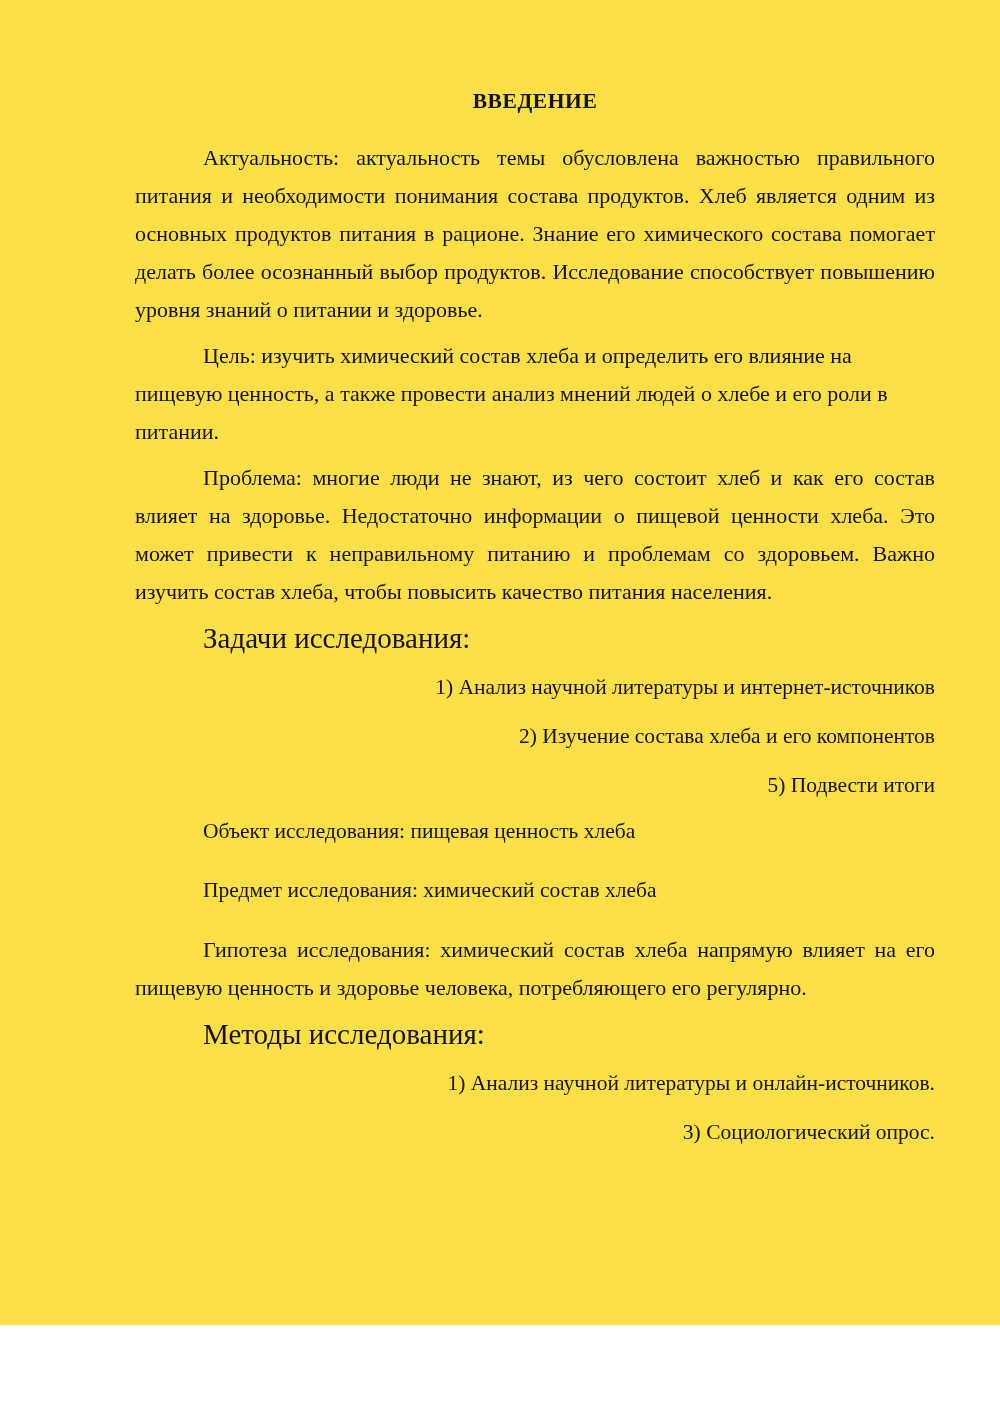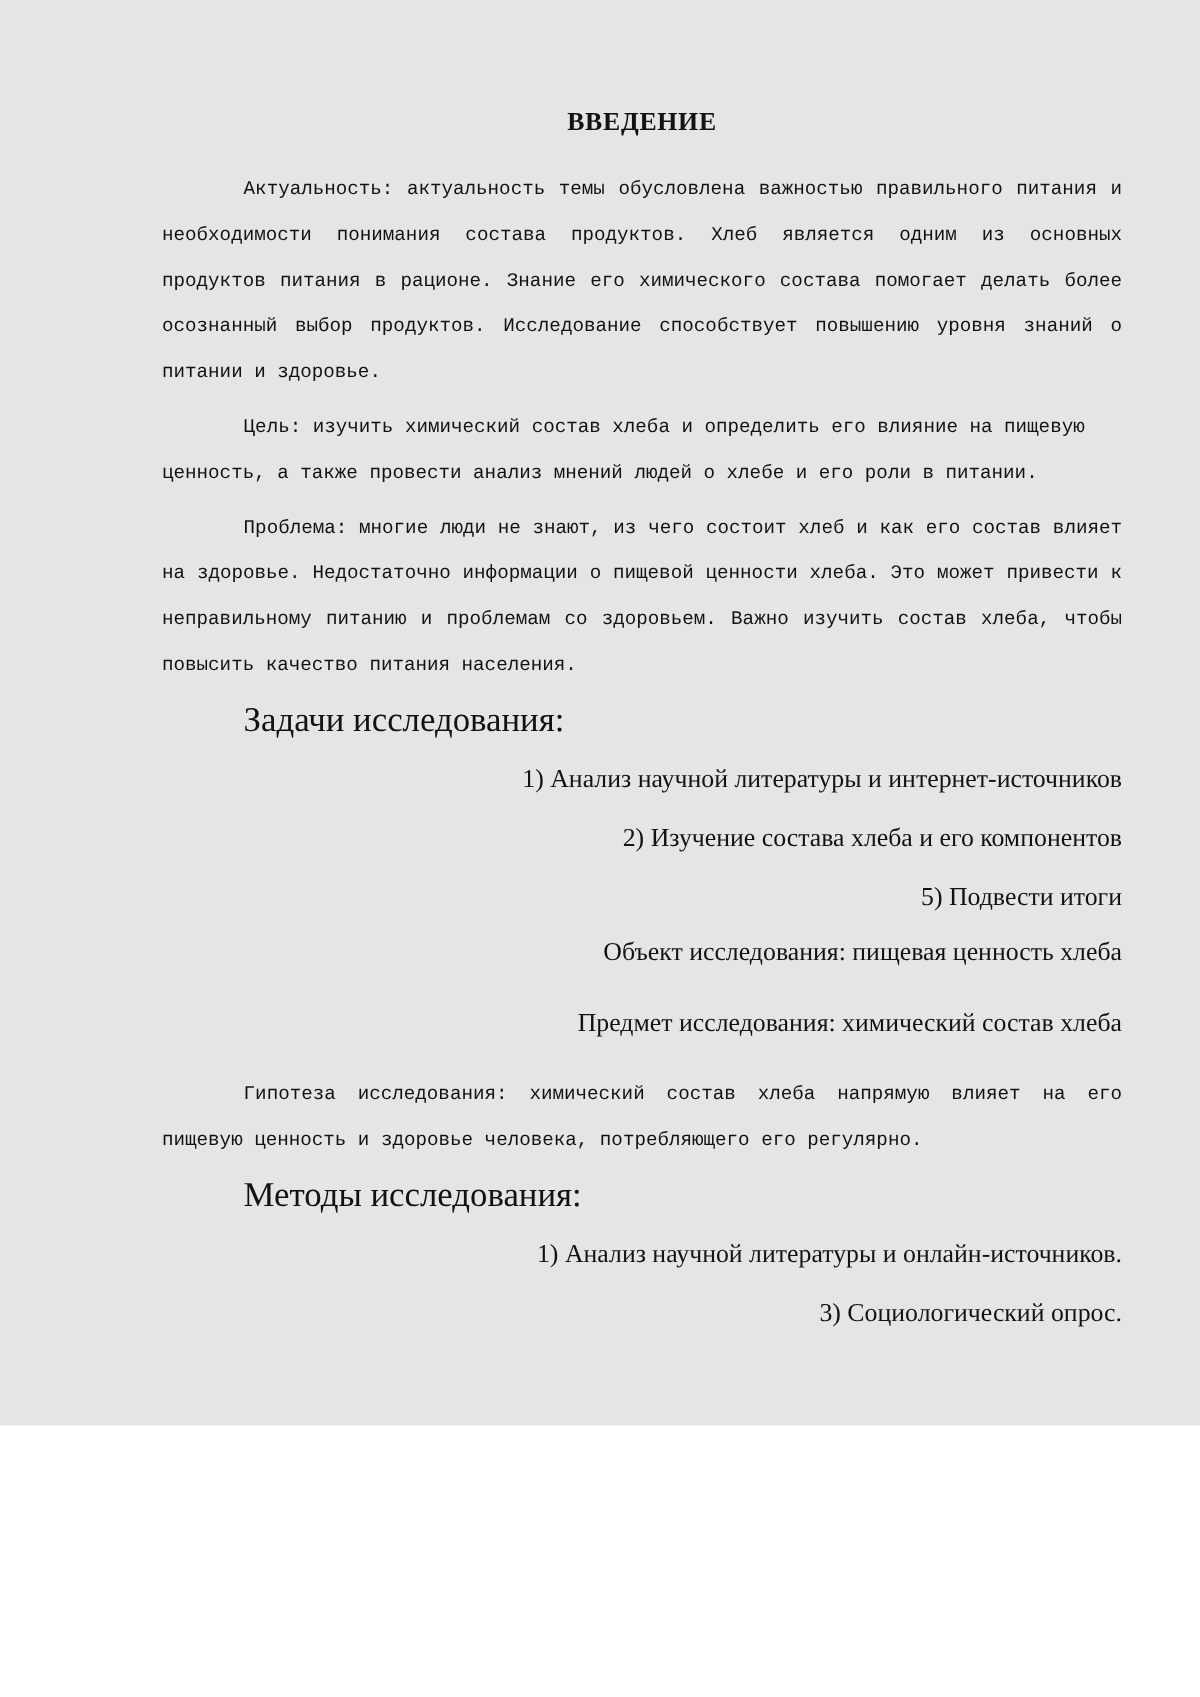--- a/index.html
+++ b/index.html
@@ -4,51 +4,50 @@
 <title>ВВЕДЕНИЕ</title>
 <style>
   html, body {
     margin: 0;
     padding: 0;
     background: #ffffff;
   }
   .page {
     position: relative;
     width: 1000px;
-    height: 1188px;
+    height: 1325px;
     margin: 0 auto;
-    background: #e5e5e5;
+    background: #fde047;
     box-sizing: border-box;
     overflow: hidden;
     font-family: "Liberation Serif", "DejaVu Serif", serif;
     color: #121212;
   }
   .content {
     position: absolute;
     left: 135px;
     top: 88px;
     width: 800px;
   }
   .doc-title {
     font-size: 21.5px;
     font-weight: bold;
     text-align: center;
     letter-spacing: 0.6px;
     margin: 0 0 24px 0;
     line-height: 1.25;
   }
   .para {
-    font-size: 16px;
+    font-size: 22px;
     line-height: 38px;
     text-align: justify;
     text-justify: inter-word;
     text-indent: 68px;
     margin: 0 0 0 0;
     hyphens: none;
-    font-family: Liberation Mono, monospace;
   }
   .para.no-justify {
     text-align: left;
   }
   .para + .para {
     margin-top: 8px;
   }
   .lead-line {
     font-size: 29px;
     line-height: 38px;
@@ -64,21 +63,21 @@
   .num-item {
     font-size: 21.5px;
     line-height: 38px;
     text-align: right;
     padding-left: 42px;
     margin-top: 11px;
   }
   .block-line {
     font-size: 21.5px;
     line-height: 38px;
-    text-align: right;
+    text-align: left;
     text-indent: 68px;
     margin-top: 8px;
   }
   .page-number {
     position: absolute;
     left: 0;
     right: 0;
     top: 1331px;
     text-align: center;
     font-size: 19px;

